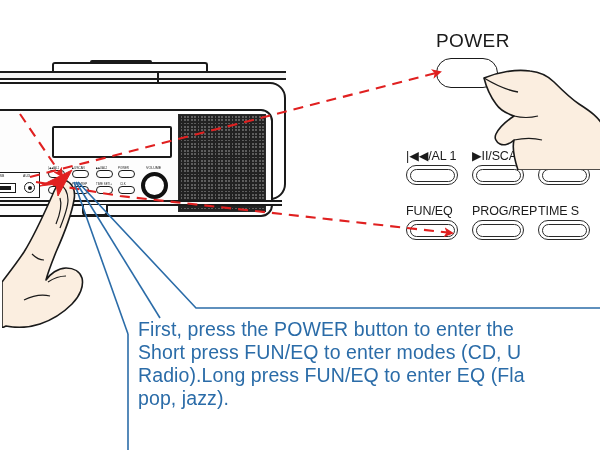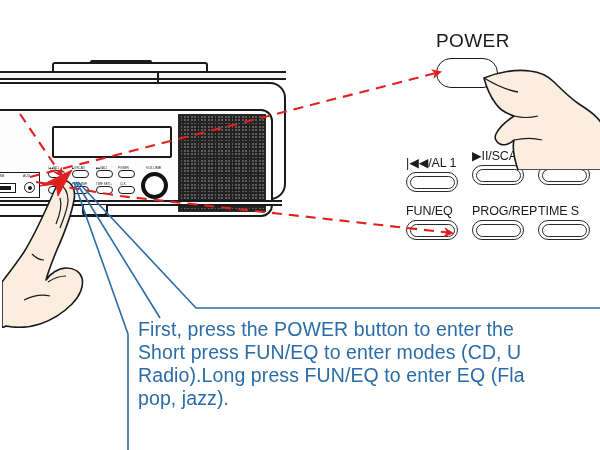--- a/index.html
+++ b/index.html
@@ -204,21 +204,21 @@
     <div class="dev-foot"></div>
   </div>
 
   <div class="abs" id="powercall">
     <div class="power-lbl">POWER</div>
     <div class="power-btn"></div>
   </div>
 
   <div class="abs" id="panel">
 
-    <div class="p-col" style="left:0px;top:0px;margin-top:7px;">
+    <div class="p-col" style="left:0px;top:0px;">
       <div class="p-lbl">|◀◀/AL 1</div>
       <div class="p-btn"></div>
     </div>
     <div class="p-col" style="left:66px;top:0px;">
       <div class="p-lbl">▶II/SCAN</div>
       <div class="p-btn"></div>
     </div>
     <div class="p-col" style="left:132px;top:0px;">
       <div class="p-lbl">▶▶I/A</div>
       <div class="p-btn"></div>

